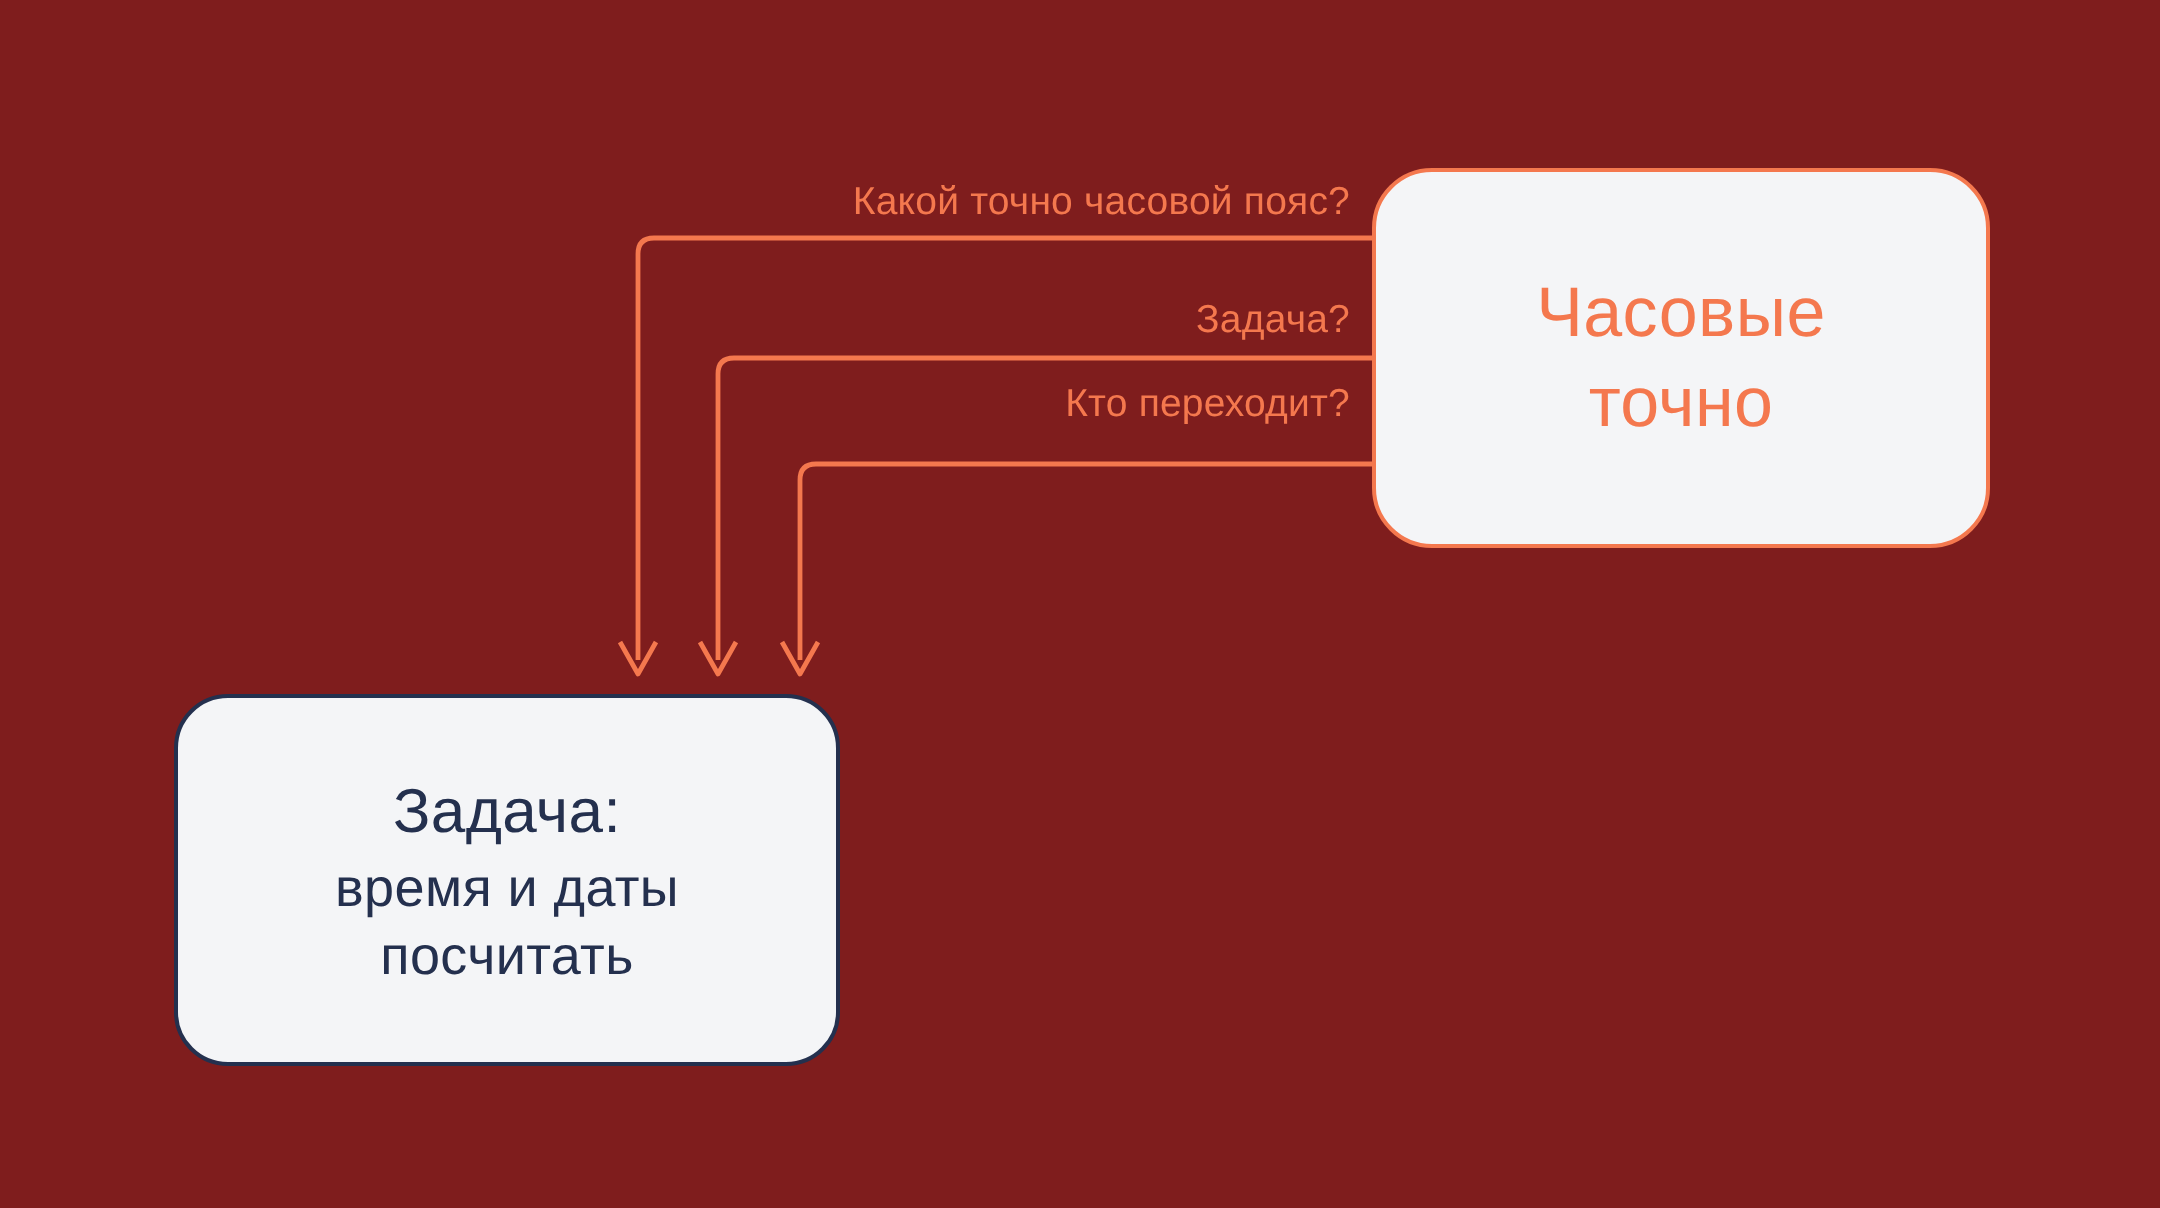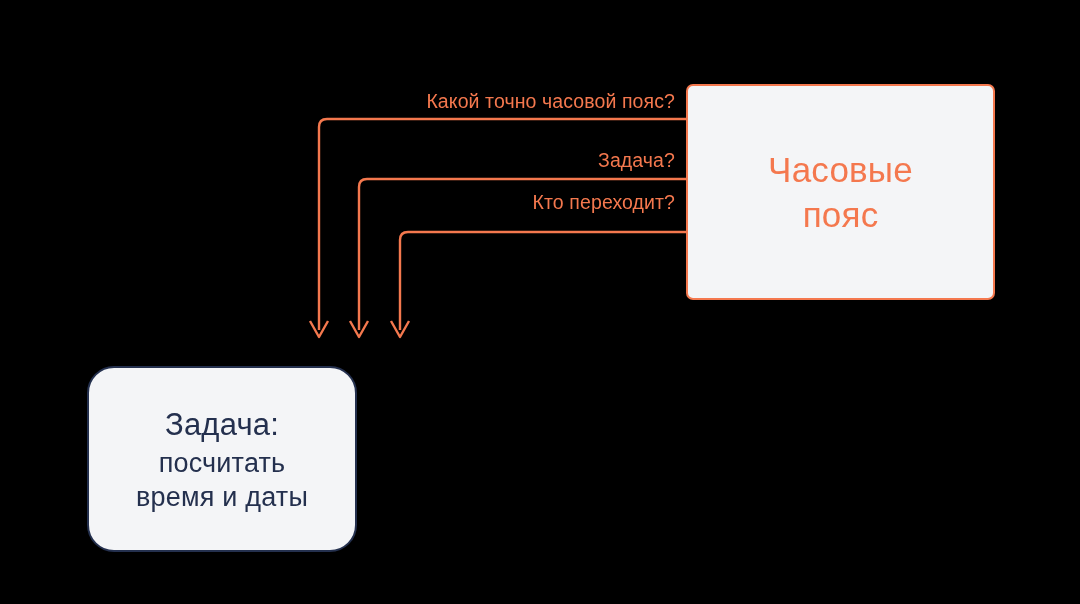--- a/index.html
+++ b/index.html
@@ -10,21 +10,21 @@
     width: 1080px;
     height: 604px;
     background: #f4f5f7;
     font-family: "Liberation Sans", sans-serif;
     overflow: hidden;
   }
   #diagram-canvas {
     position: relative;
     width: 1080px;
     height: 604px;
-    background: #000000;
+    background: #7f1d1d;
   }
   #connector-layer {
     position: absolute;
     left: 0;
     top: 0;
     width: 1080px;
     height: 604px;
   }
 
   
@@ -34,35 +34,35 @@
     display: flex;
     flex-direction: column;
     align-items: center;
     justify-content: center;
     background: #f4f5f7;
   }
   #node-timezones {
     left: 686px;
     top: 84px;
     width: 309px;
-    height: 216px;
+    height: 190px;
     border: 2.4px solid #f4784e;
-    border-radius: 7px;
+    border-radius: 30px;
     color: #f4784e;
   }
   #node-timezones .node-line {
     font-size: 35px;
     line-height: 45px;
     letter-spacing: 0.2px;
     white-space: nowrap;
   }
   #node-task {
     left: 87px;
-    top: 366px;
-    width: 270px;
+    top: 347px;
+    width: 333px;
     height: 186px;
     border: 2.6px solid #24304e;
     border-radius: 27px;
     color: #24304e;
   }
   #node-task .node-title {
     font-size: 31px;
     line-height: 42px;
     letter-spacing: 0.2px;
     white-space: nowrap;
@@ -107,22 +107,22 @@
   </svg>
 
   <div class="edge-label" style="left:675px; top:113px;">Какой точно часовой пояс?</div>
 
   <div class="edge-label" style="left:675px; top:172px;">Задача?</div>
 
   <div class="edge-label" style="left:675px; top:214px;">Кто переходит?</div>
 
   <div class="node-box" id="node-timezones">
     <div class="node-line">Часовые</div>
-    <div class="node-line">пояс</div>
+    <div class="node-line">точно</div>
   </div>
 
   <div class="node-box" id="node-task">
     <div class="node-title">Задача:</div>
+    <div class="node-sub">время и даты</div>
     <div class="node-sub">посчитать</div>
-    <div class="node-sub">время и даты</div>
   </div>
 
 </div>
 
 </body></html>

